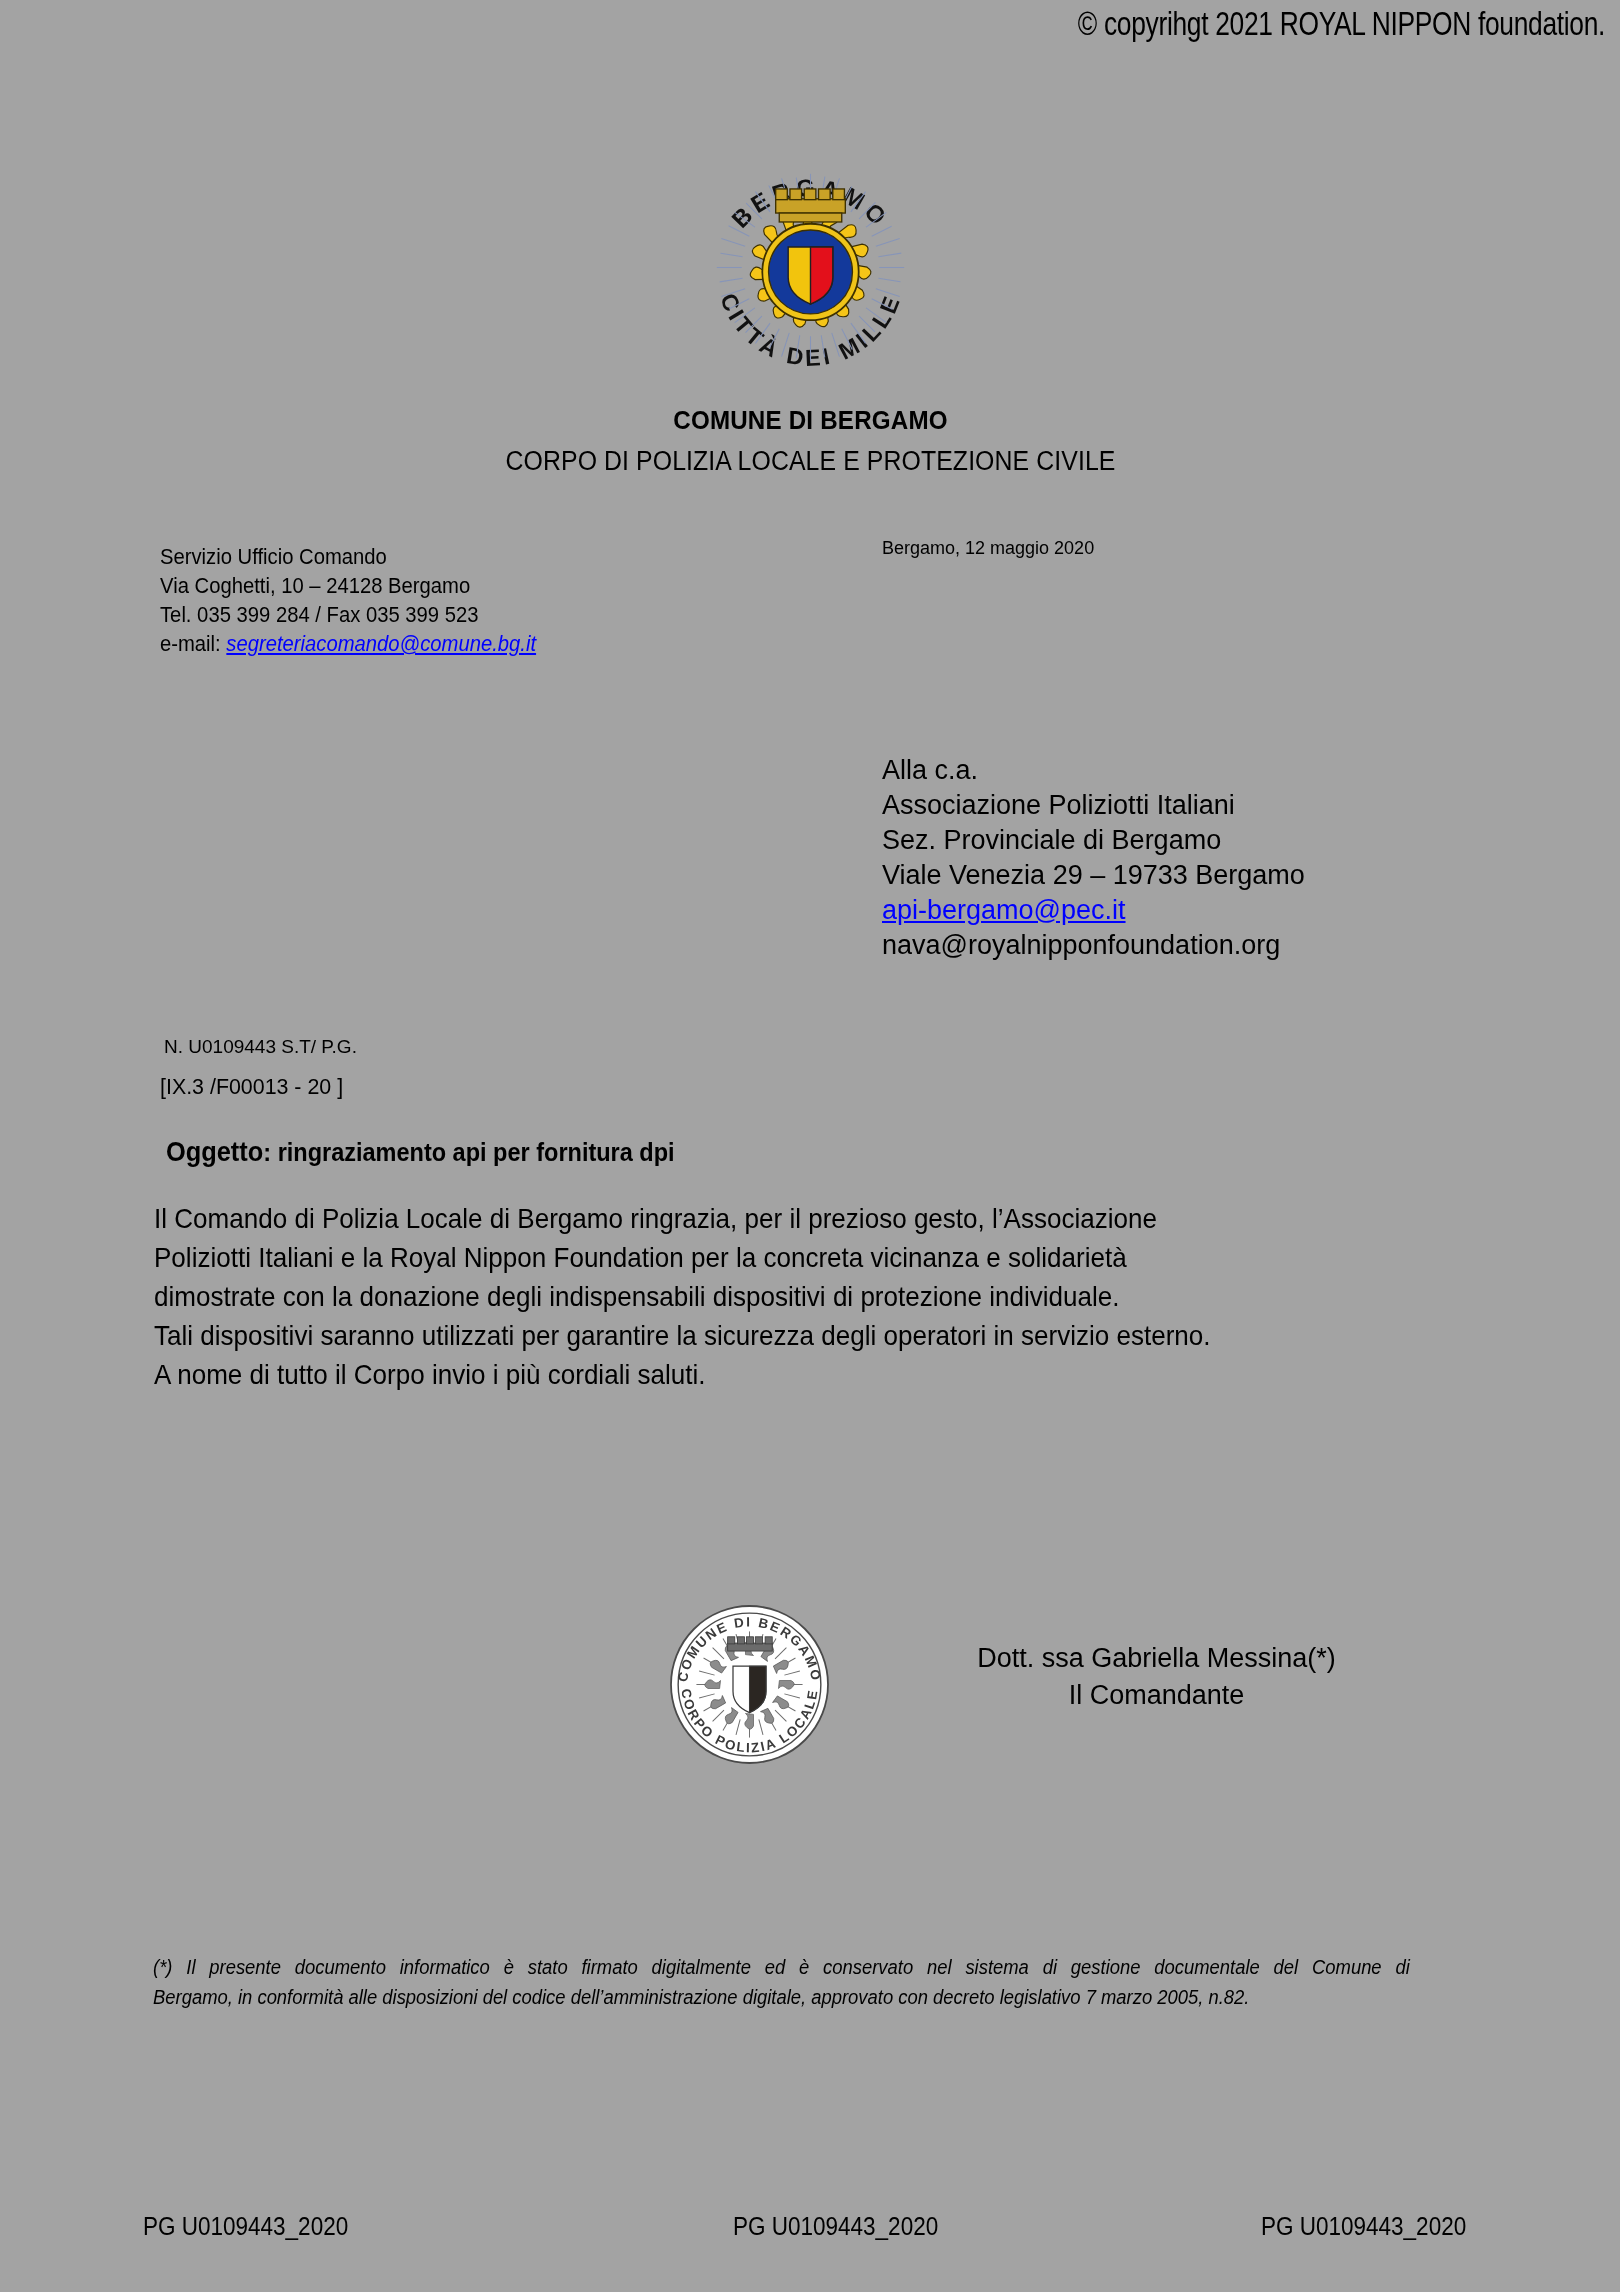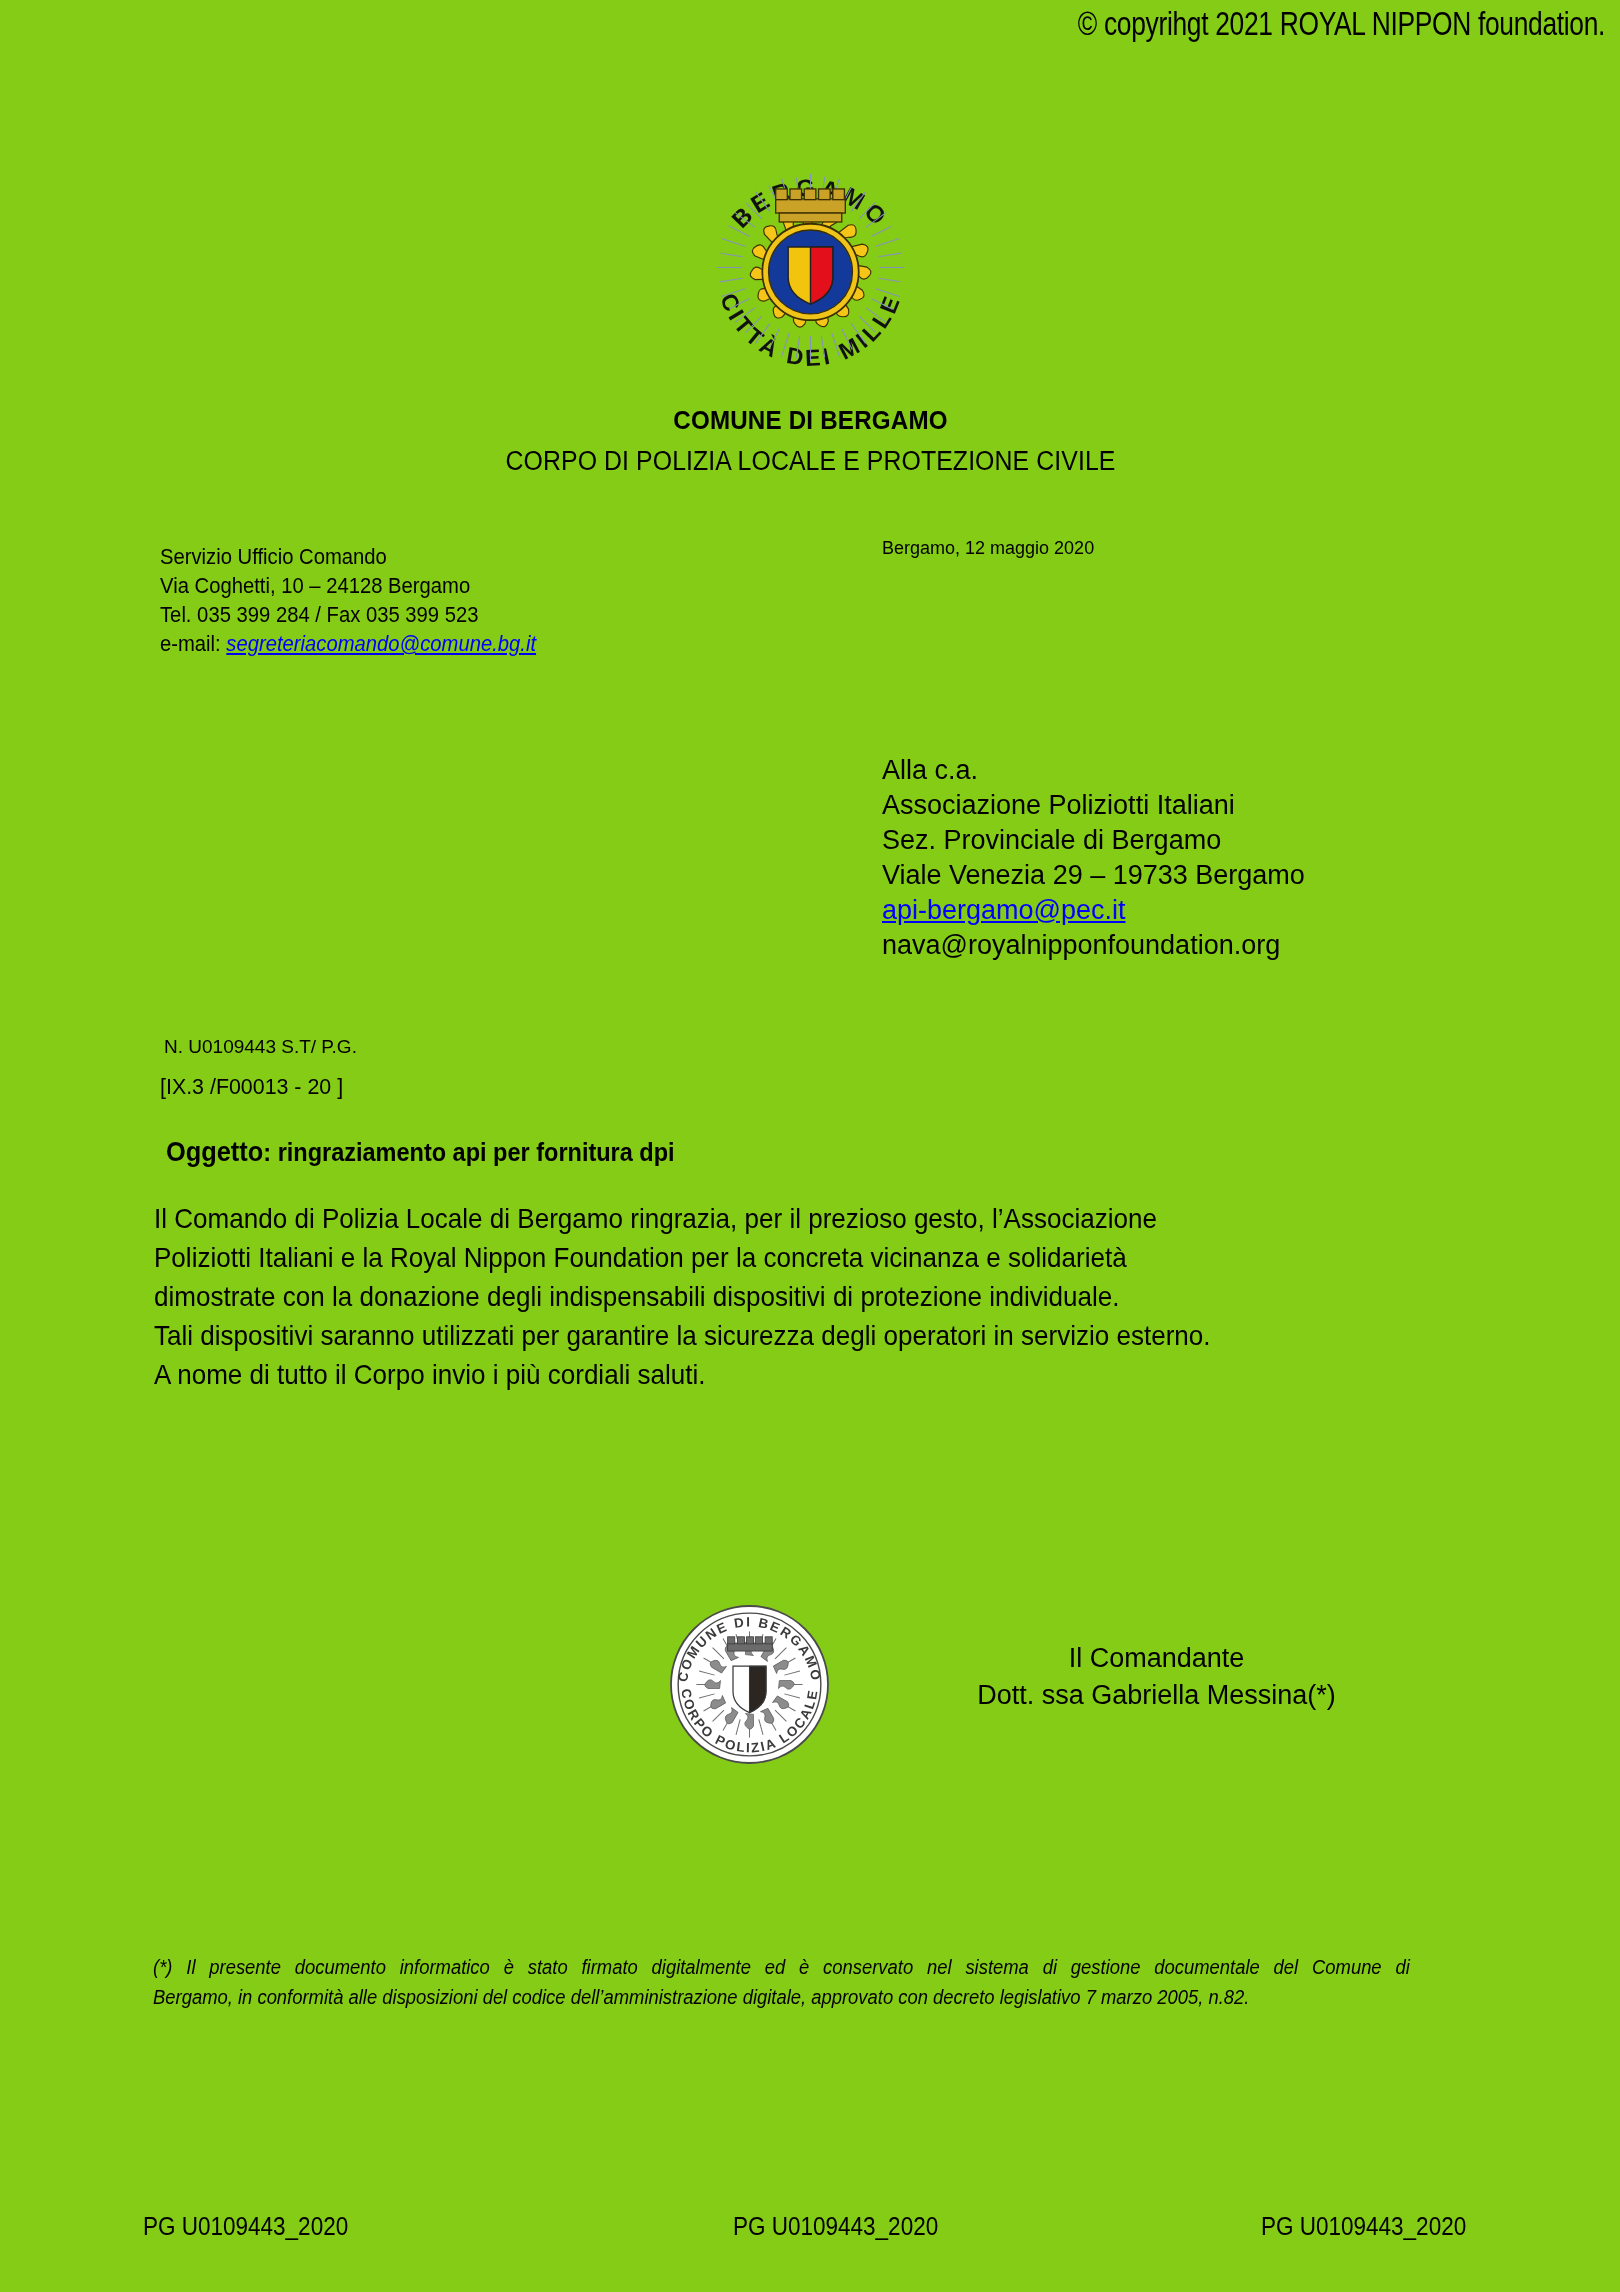--- a/index.html
+++ b/index.html
@@ -8,21 +8,21 @@
     background: #ffffff;
   }
   body {
     font-family: "Liberation Sans", sans-serif;
     color: #000000;
   }
   .page {
     position: relative;
     width: 1621px;
     height: 2293px;
-    background: #84cc16;
+    background: #a3a3a3;
     overflow: hidden;
   }
 
   
   .copyright {
     position: absolute;
     top: 5.3px;
     right: 16px;
     font-family: "Liberation Sans", sans-serif;
     font-size: 33px;
@@ -610,22 +610,22 @@
         <rect x="99" y="39" width="8" height="8"></rect>
         <rect x="110" y="39" width="8" height="8"></rect>
       </g>
 
       <path d="M74,72 h37 v28 q0,16 -18.5,24 q-18.5,-8 -18.5,-24 z" fill="#ffffff" stroke="#3a3a3a" stroke-width="1.4"></path>
       <path d="M92.5,72 h18.5 v28 q0,16 -18.5,24 z" fill="#2b2622" stroke="#3a3a3a" stroke-width="1.2"></path>
     </svg>
   </div>
 
   <div class="signature">
+    <span class="ln">Dott. ssa Gabriella Messina(*)</span>
     <span class="ln">Il Comandante</span>
-    <span class="ln">Dott. ssa Gabriella Messina(*)</span>
   </div>
 
   <div class="footnote">
     <span class="ln j">(*) Il presente documento informatico è stato firmato digitalmente ed è conservato nel sistema di gestione documentale del Comune di</span>
     <span class="ln">Bergamo, in conformità alle disposizioni del codice dell’amministrazione digitale, approvato con decreto legislativo 7 marzo 2005, n.82.</span>
   </div>
 
   <div class="pg-footer">
     <span class="pg-stamp pg-1">PG U0109443_2020</span>
     <span class="pg-stamp pg-2">PG U0109443_2020</span>

